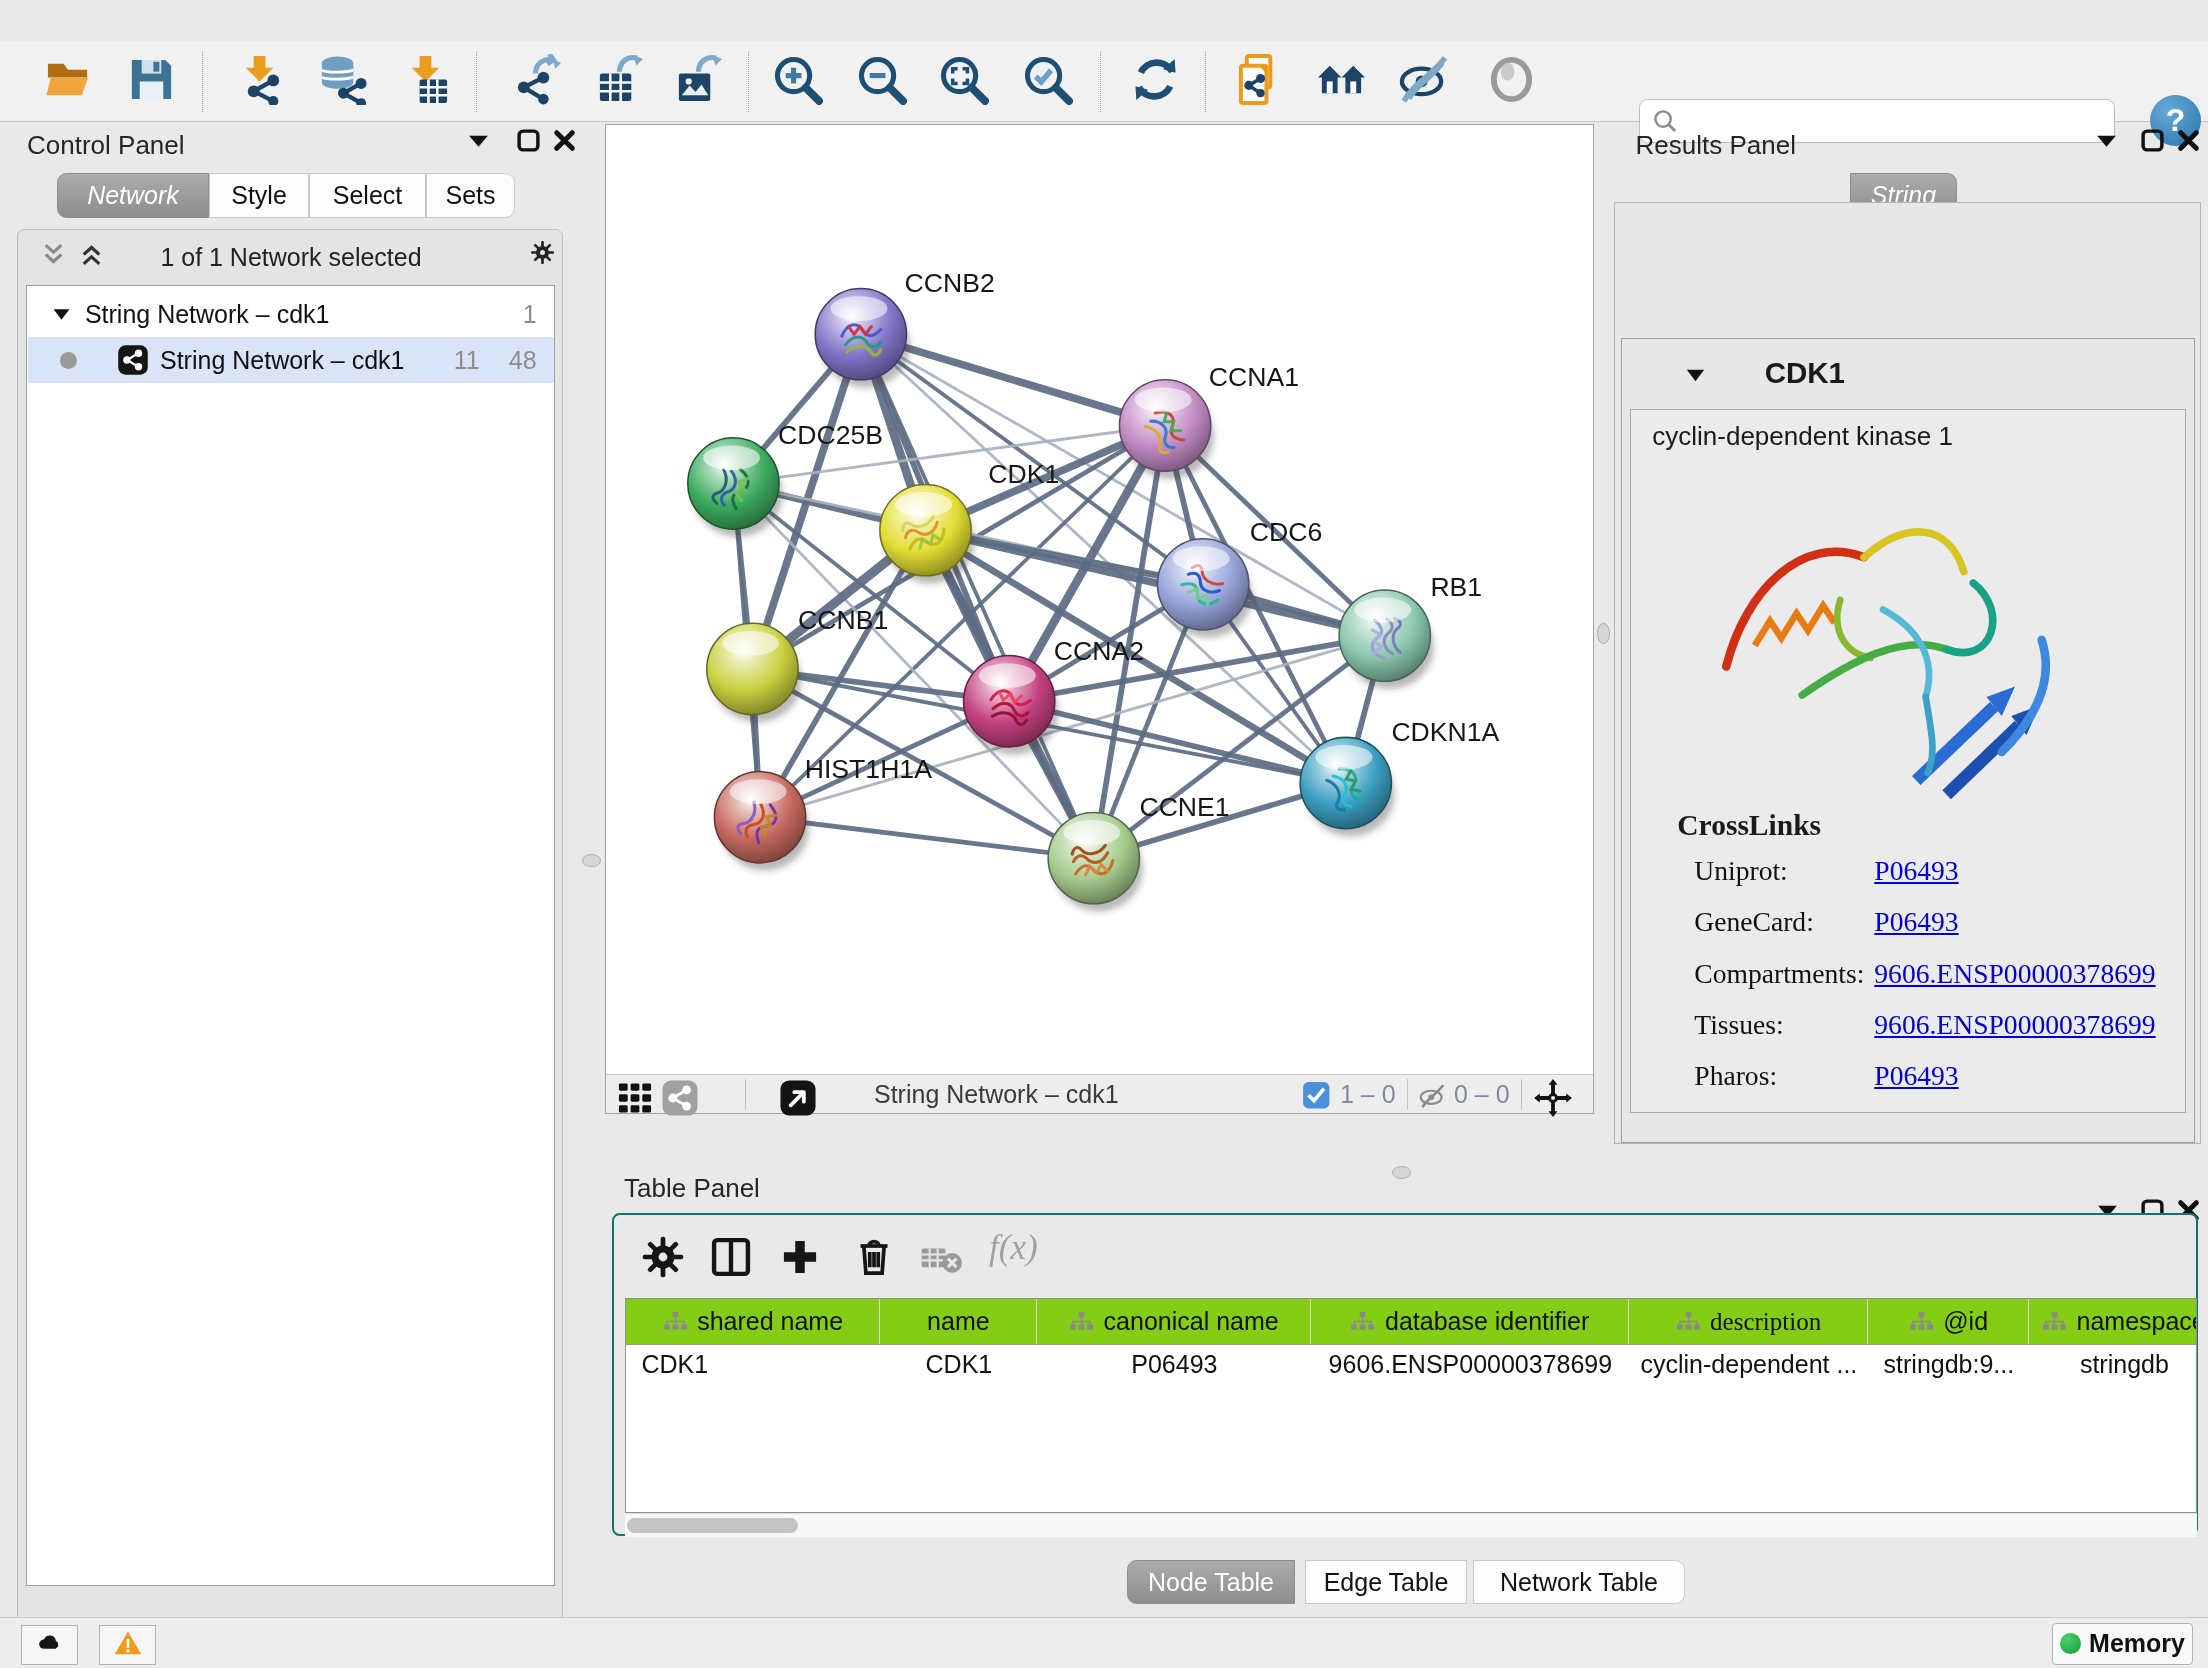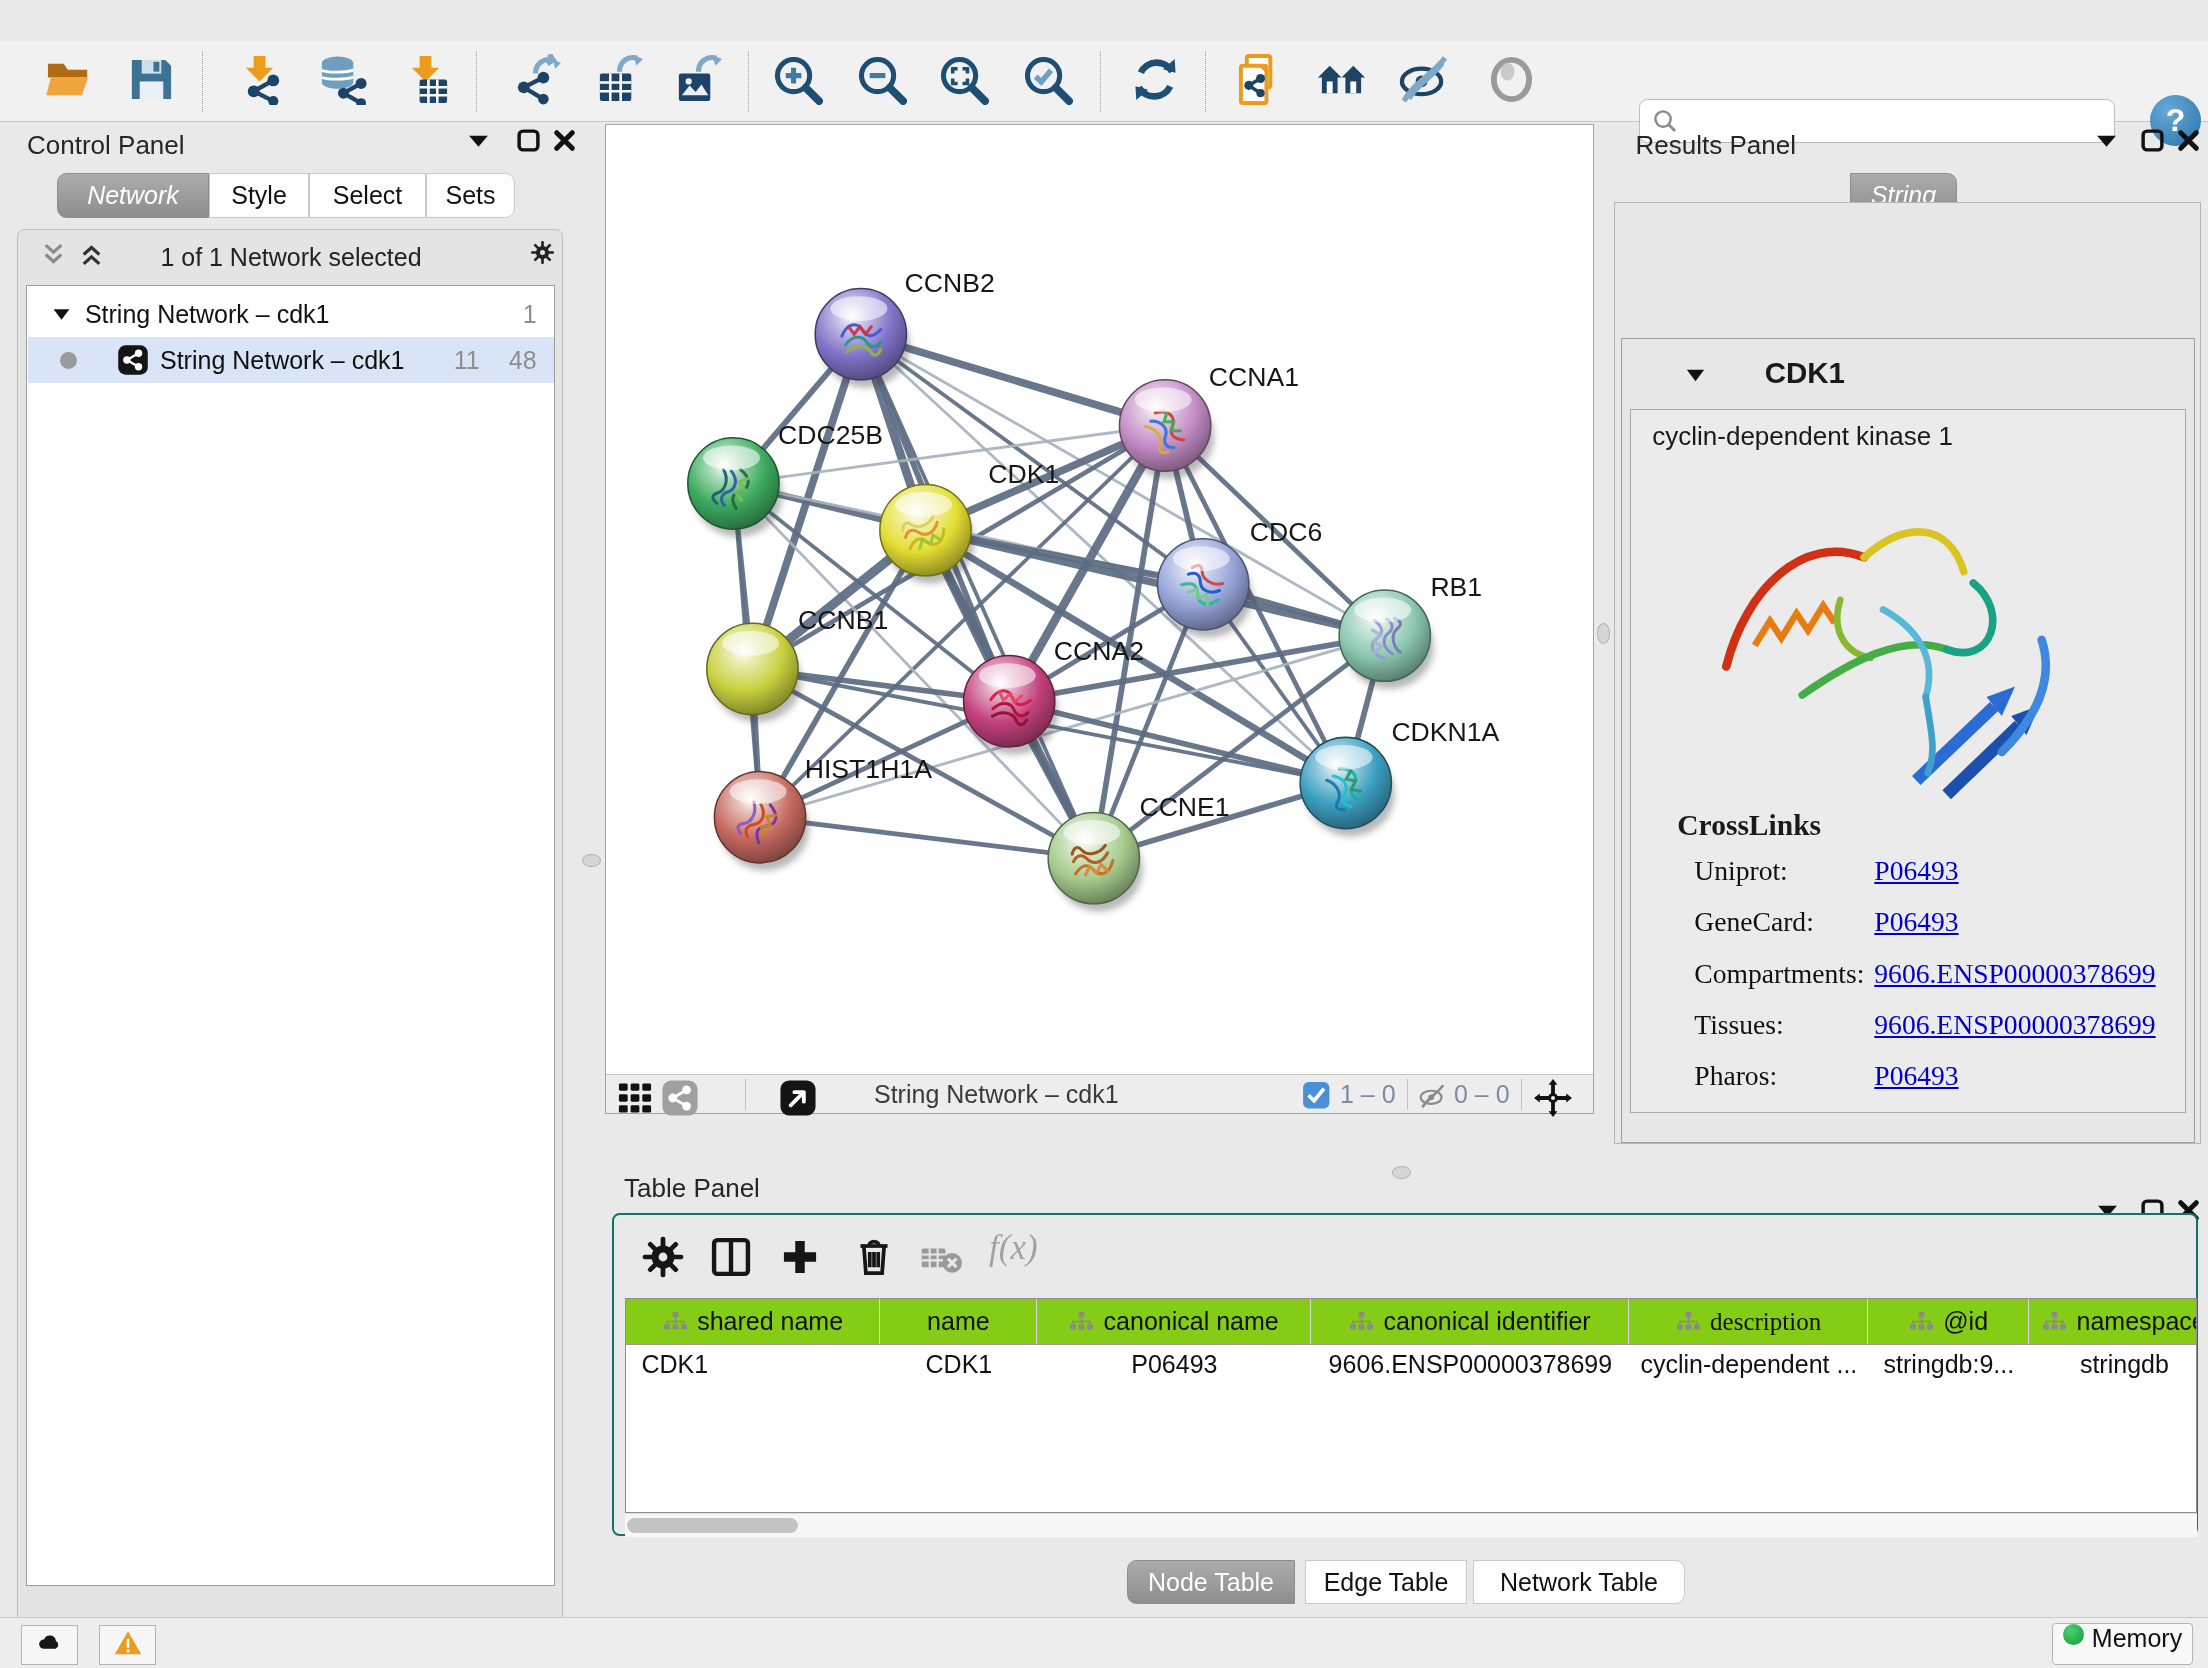--- a/index.html
+++ b/index.html
@@ -96,21 +96,21 @@
     font-size:25px; color:#111; text-align:center; line-height:42px; cursor:pointer; }
   .bt-tab.sel { background:linear-gradient(#acacac,#8d8d8d); color:#fff; border-color:#8d8d8d; }
 
   
   .statusbar { position:absolute; left:0; top:1617px; width:2208px; height:51px;
     background:#ededed; border-top:1px solid #c9c9c9; }
   .sb-btn { position:absolute; top:6.7px; width:57px; height:40px; background:#f6f6f6;
     border:1px solid #b4b4b4; cursor:pointer; }
   .mem-btn { position:absolute; left:2052px; top:4.8px; width:141px; height:42px; background:#f8f8f8;
     border:1px solid #b4b4b4; border-radius:3.8px; font-size:25px; color:#111; cursor:pointer;
-    display:flex; align-items:flex-start; justify-content:center; gap:8px; font-family:"Liberation Sans",sans-serif; }
+    display:flex; align-items:center; justify-content:center; gap:8px; font-family:"Liberation Sans",sans-serif;font-weight:bold; }
   .mem-dot { width:21px; height:21px; border-radius:50%; background:radial-gradient(circle at 35% 30%, #4ed06e, #119a36); }
 </style>
 </head>
 <body>
 
 <div id="app">
 
 
   <div class="toolbar">
     <button class="tb" style="left:42px">
@@ -810,21 +810,21 @@
           <div class="th" style="width: 318px;">
             <svg viewBox="0 0 26 20" style="width:25px;height:19px">
               <g fill="#8a8a8a">
                 <rect x="10" y="0" width="6" height="5.5" rx="1"></rect>
                 <rect x="1" y="13" width="6" height="5.5" rx="1"></rect>
                 <rect x="10" y="13" width="6" height="5.5" rx="1"></rect>
                 <rect x="19" y="13" width="6" height="5.5" rx="1"></rect>
               </g>
               <path d="M13 5.5v3.5M4 13v-3h18v3M13 9v4" stroke="#8a8a8a" stroke-width="1.6" fill="none"></path>
             </svg>
-            <span>canonical identifier</span>
+            <span>database identifier</span>
           </div>
           <div class="th" style="width: 239px; font-family: Liberation Serif, serif;">
             <svg viewBox="0 0 26 20" style="width:25px;height:19px">
               <g fill="#8a8a8a">
                 <rect x="10" y="0" width="6" height="5.5" rx="1"></rect>
                 <rect x="1" y="13" width="6" height="5.5" rx="1"></rect>
                 <rect x="10" y="13" width="6" height="5.5" rx="1"></rect>
                 <rect x="19" y="13" width="6" height="5.5" rx="1"></rect>
               </g>
               <path d="M13 5.5v3.5M4 13v-3h18v3M13 9v4" stroke="#8a8a8a" stroke-width="1.6" fill="none"></path>

